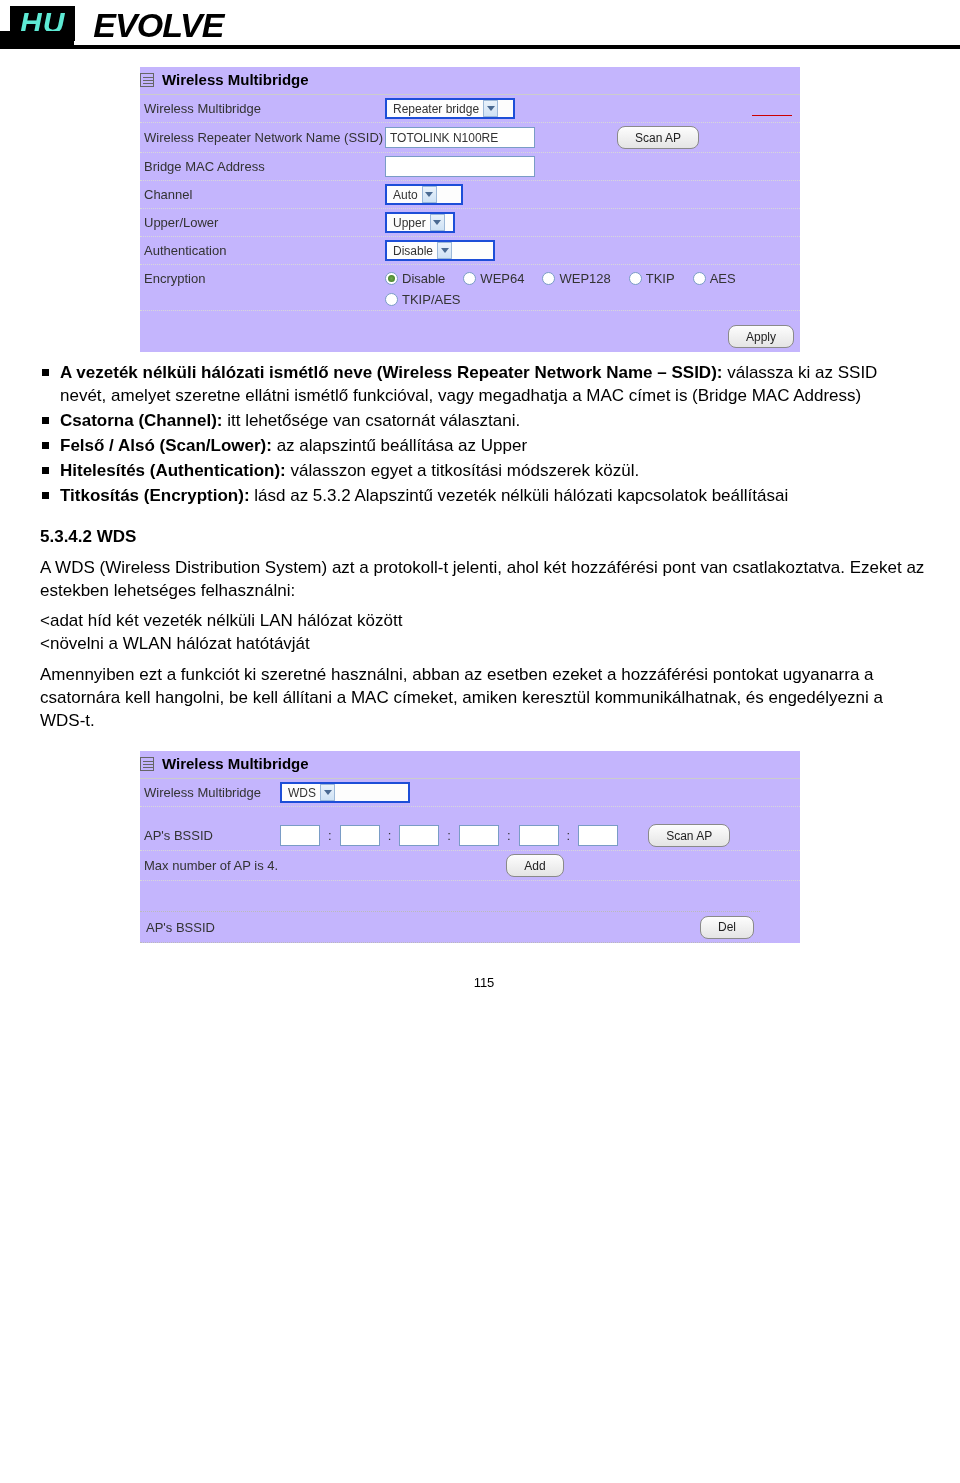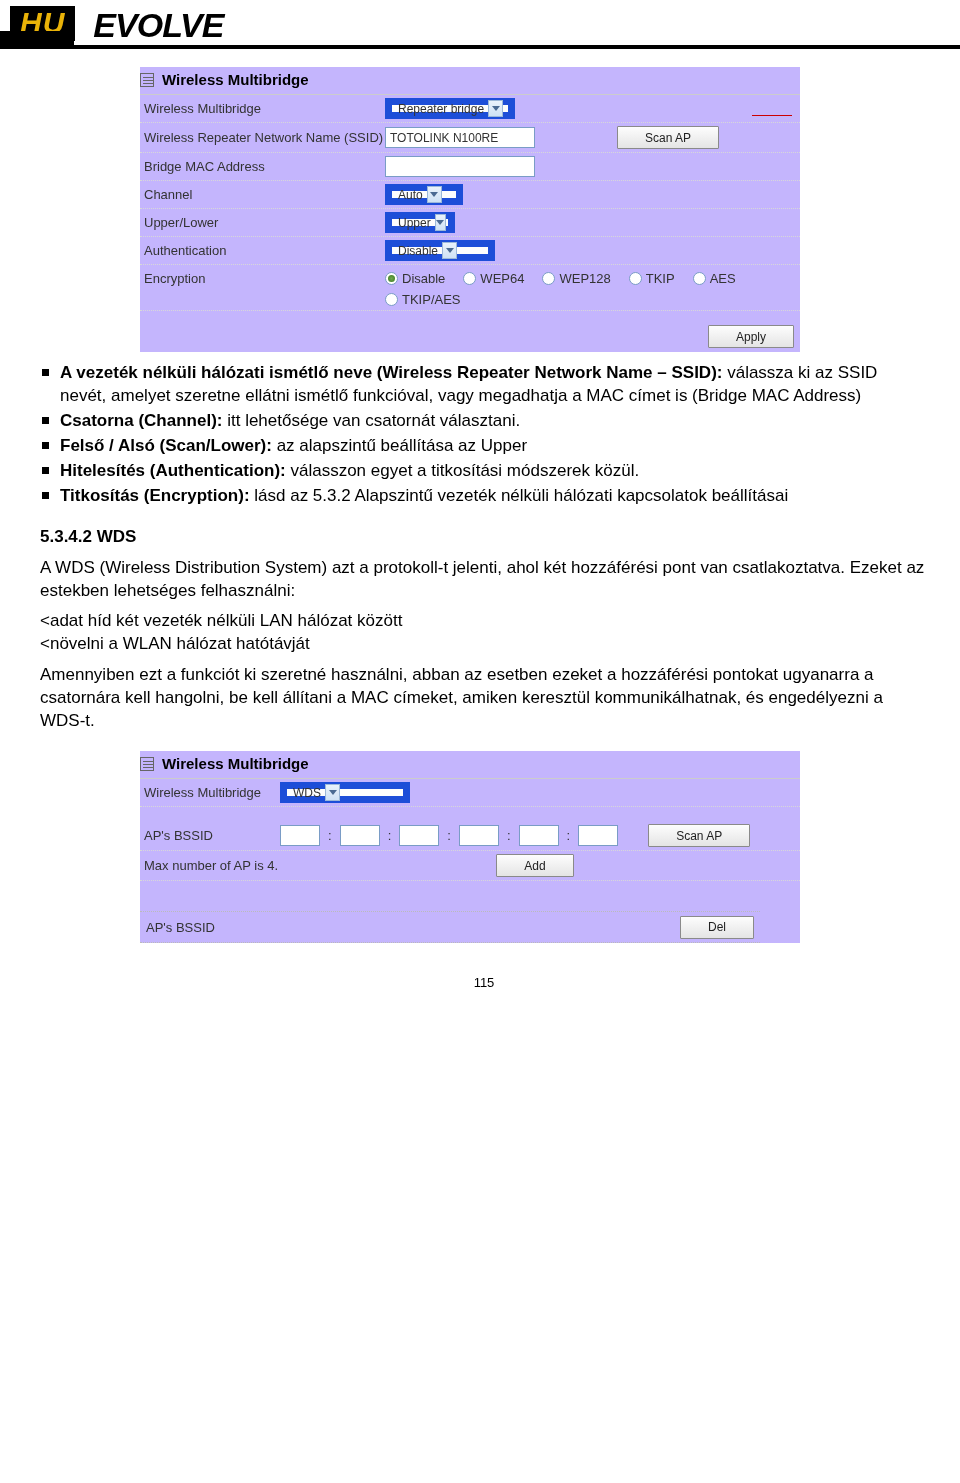--- a/index.html
+++ b/index.html
@@ -11,21 +11,21 @@
     background: #fff;
   }
   .hdr {
     display: flex;
     align-items: flex-start;
     gap: 18px;
     padding: 6px 0 0 10px;
   }
   .hu-badge {
     background: #000;
-    color: #eab308;
+    color: #5eead4;
     font-weight: 900;
     font-size: 30px;
     letter-spacing: 1px;
     padding: 0 10px 2px 10px;
     font-style: italic;
     line-height: 1.1;
   }
   .evolve {
     font-weight: 900;
     font-size: 34px;
@@ -90,21 +90,21 @@
   .row:last-child { border-bottom: none; }
   .row-label {
     width: 245px;
     padding-left: 4px;
     font-size: 13px;
     color: #333;
   }
   .row-val { display: flex; align-items: center; gap: 6px; flex-wrap: wrap; }
 
   .sel {
-    border: 7px solid #1d4ed8;
+    border: 2px solid #1d4ed8;
     background: #fdfdfd;
     height: 21px;
     font-size: 12px;
     display: inline-flex;
     align-items: center;
     padding: 0 2px 0 6px;
     gap: 4px;
   }
   .sel .chev {
     width: 15px; height: 17px;
@@ -124,22 +124,22 @@
     font-size: 12px;
     padding: 0 4px;
     background: #fff;
     display: inline-flex; align-items: center; text-align: right;
   }
   .btn {
     border: 1px solid #8a8a8a;
     background: linear-gradient(#fdfdfd,#e4e4e4);
     height: 23px;
     font-size: 12px;
-    padding: 0 27px;
-    border-radius: 1px;
+    padding: 0 17px;
+    border-radius: 8px;
     display: inline-flex; align-items: center;
     color: #222;
   }
   .radio {
     width: 13px; height: 13px;
     border: 1px solid #7a9cc6;
     border-radius: 50%;
     display: inline-flex; align-items: center; justify-content: center;
     background: #fff;
   }

